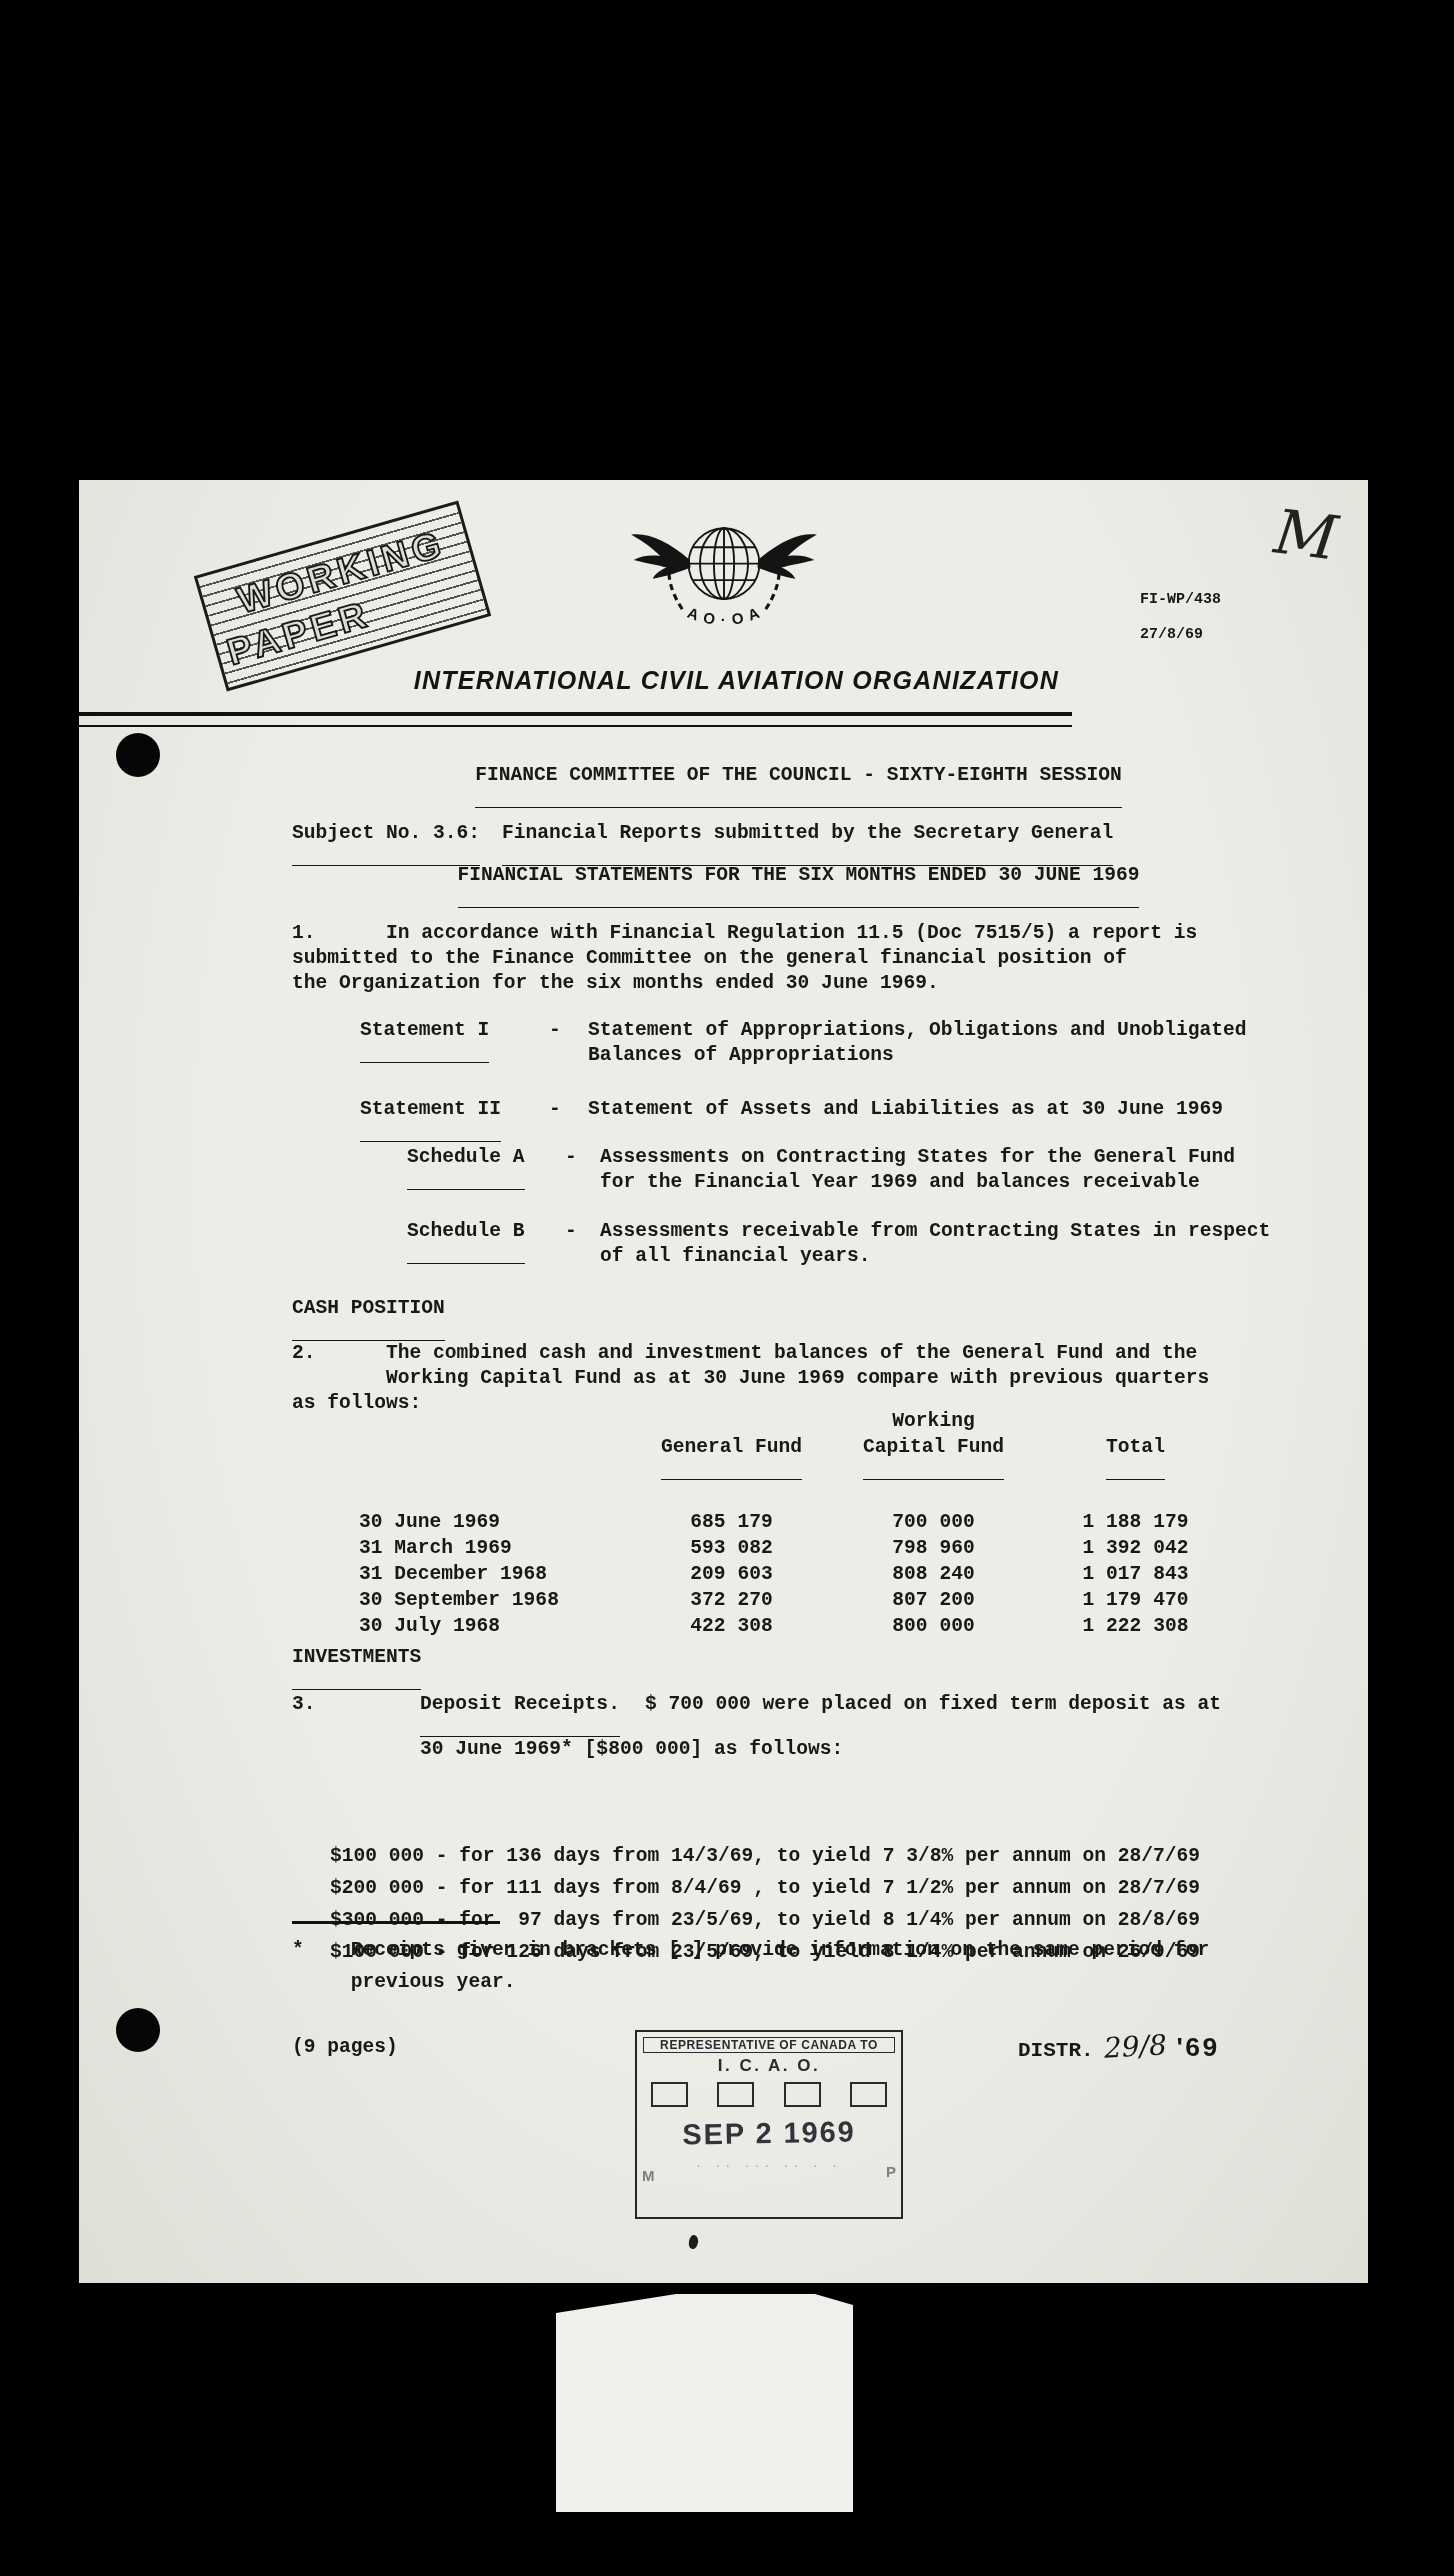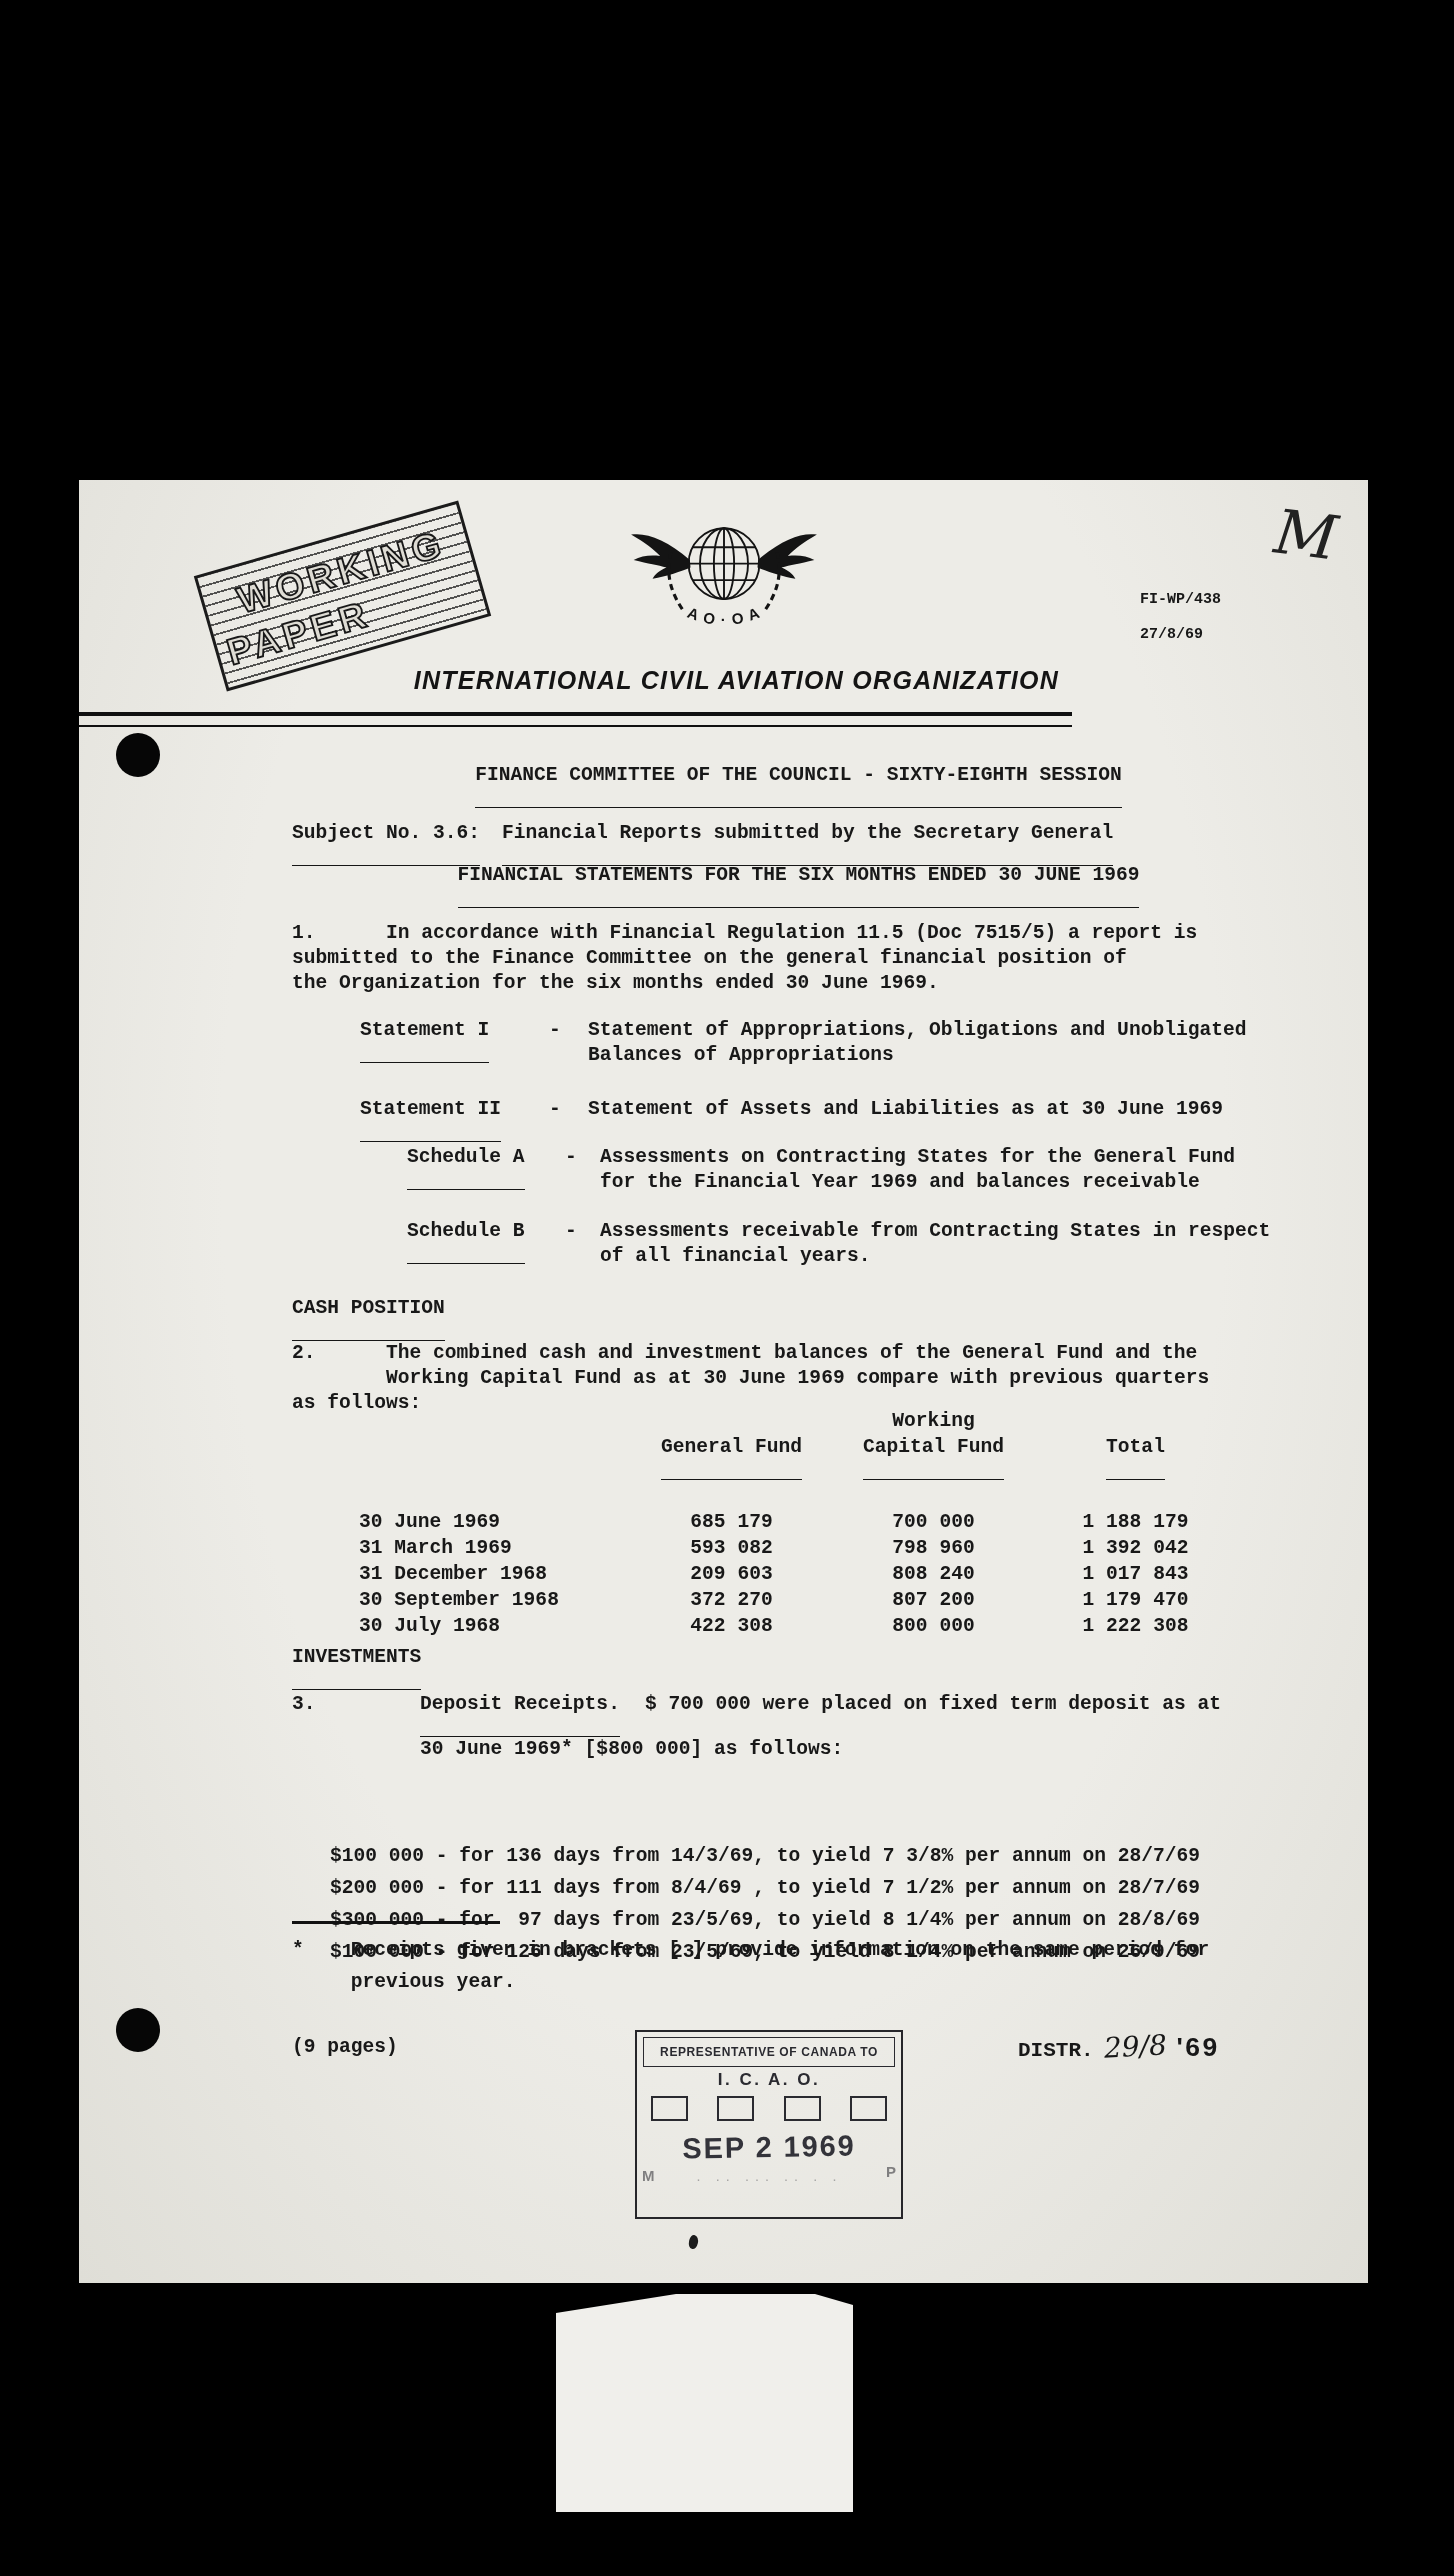--- a/index.html
+++ b/index.html
@@ -72,21 +72,21 @@
 
   .footnote { position:absolute; left:213px; top:1441px; font-size:19.6px; font-weight:bold; line-height:32px; }
   .fn-rule { width:208px; height:3.2px; background:#111; margin-bottom:10px; }
 
   .pages-note { position:absolute; left:213px; top:1556px; font-size:19.6px; font-weight:bold; }
 
   
   .stamp-box { position:absolute; left:556px; top:1550px; width:268px; height:189px;
                border:2.5px solid #26262a; font-family:"Liberation Sans",sans-serif; color:#2a2a30; }
   .stamp-head { margin:5px 6.3px 0; border:1.3px solid #2a2a30; text-align:center;
-                font-size:12px; font-weight:bold; padding:7px 0; letter-spacing:0.6px; }
+                font-size:12px; font-weight:bold; padding:0 0; letter-spacing:0.6px; }
   .stamp-icao { text-align:center; font-size:17px; font-weight:bold; letter-spacing:2.5px; margin-top:2.5px; }
   .checkboxes { display:flex; justify-content:space-between; padding:6.3px 14px 0; }
   .checkbox { width:37px; height:25px; border:2.5px solid #2a2a30; }
   .stamp-date { text-align:center; font-size:29px; font-weight:bold; letter-spacing:1.9px;
                 margin-top:10px; color:#33333a; transform:rotate(-1deg); }
   .stamp-smudge { text-align:center; font-size:15px; letter-spacing:5px; opacity:.35; margin-top:6.3px; }
   .stamp-mark { position:absolute; font-size:15px; font-weight:bold; opacity:.55; }
   .stamp-mark.left { left:5px; bottom:33px; }
   .stamp-mark.right { right:5px; bottom:37px; }
 

